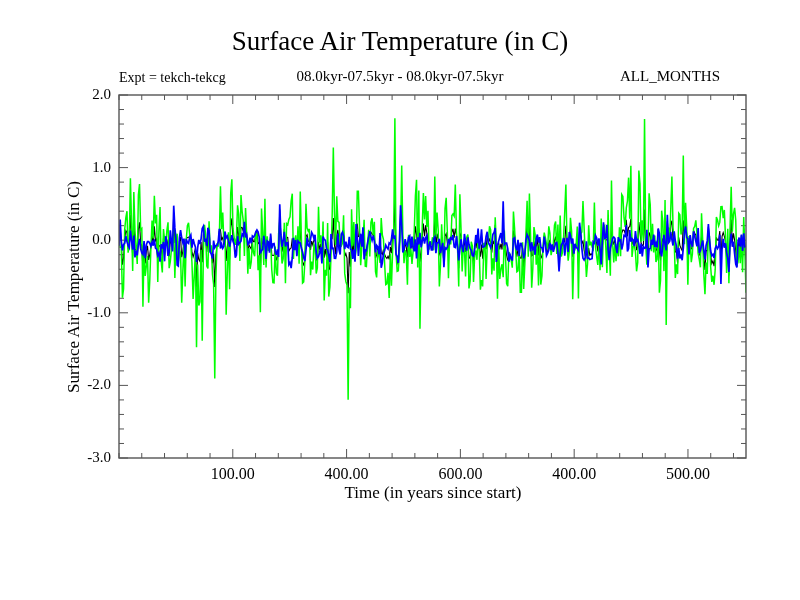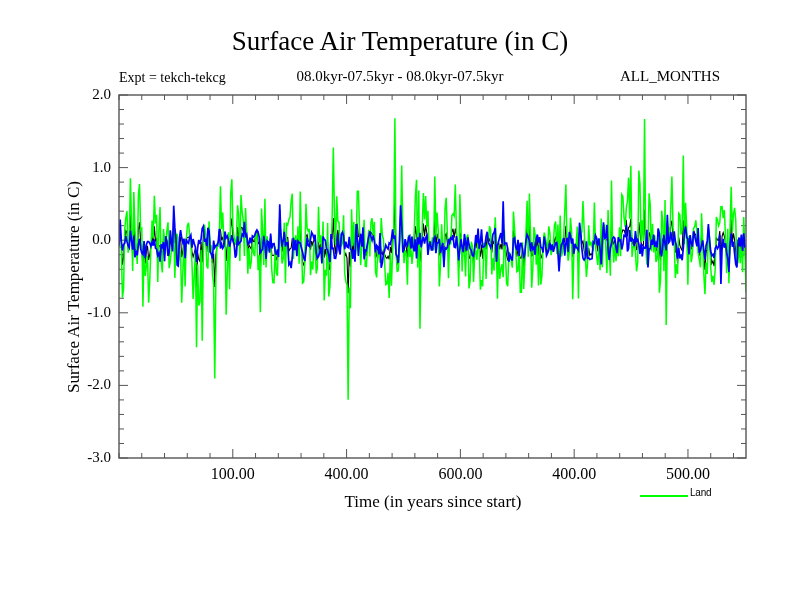--- a/index.html
+++ b/index.html
@@ -33,21 +33,21 @@
 
   .ylabel{
     position:absolute;
     left:-86px;top:277px;width:320px;text-align:center;
     transform:rotate(-90deg);transform-origin:center center;
     font-size:17px;font-family:"Liberation Serif", serif;
     white-space:nowrap;
   }
   .xlabel{
     position:absolute;left:119px;top:483px;width:628px;text-align:center;
-    font-size:17px;font-family:"Liberation Serif", serif;margin-top:9px;
+    font-size:17px;font-family:"Liberation Serif", serif;
   }
 
   .ytick-label{
     position:absolute;right:0;width:46px;text-align:right;
     font-size:15px;font-family:"Liberation Serif", serif;
     transform:translateY(-9px);
   }
   .xtick-label{
     position:absolute;top:0;width:90px;text-align:center;
     font-size:16px;font-family:"Liberation Serif", serif;
@@ -214,19 +214,15 @@
     <div id="xtick-labels">
         <div class="xtick-label" style="left: 232.793px; top: 465px;">100.00</div>
         <div class="xtick-label" style="left: 346.586px; top: 465px;">400.00</div>
         <div class="xtick-label" style="left: 460.379px; top: 465px;">600.00</div>
         <div class="xtick-label" style="left: 574.172px; top: 465px;">400.00</div>
         <div class="xtick-label" style="left: 687.966px; top: 465px;">500.00</div>
       </div>
   </div>
 
   <div class="legend">
-    <div class="legend-row">
-      <span class="legend-line" style="background: rgb(0, 255, 0);"></span>
-      <span class="legend-text">Land</span>
-    </div>
   </div>
 
 </div>
 
 </body></html>

